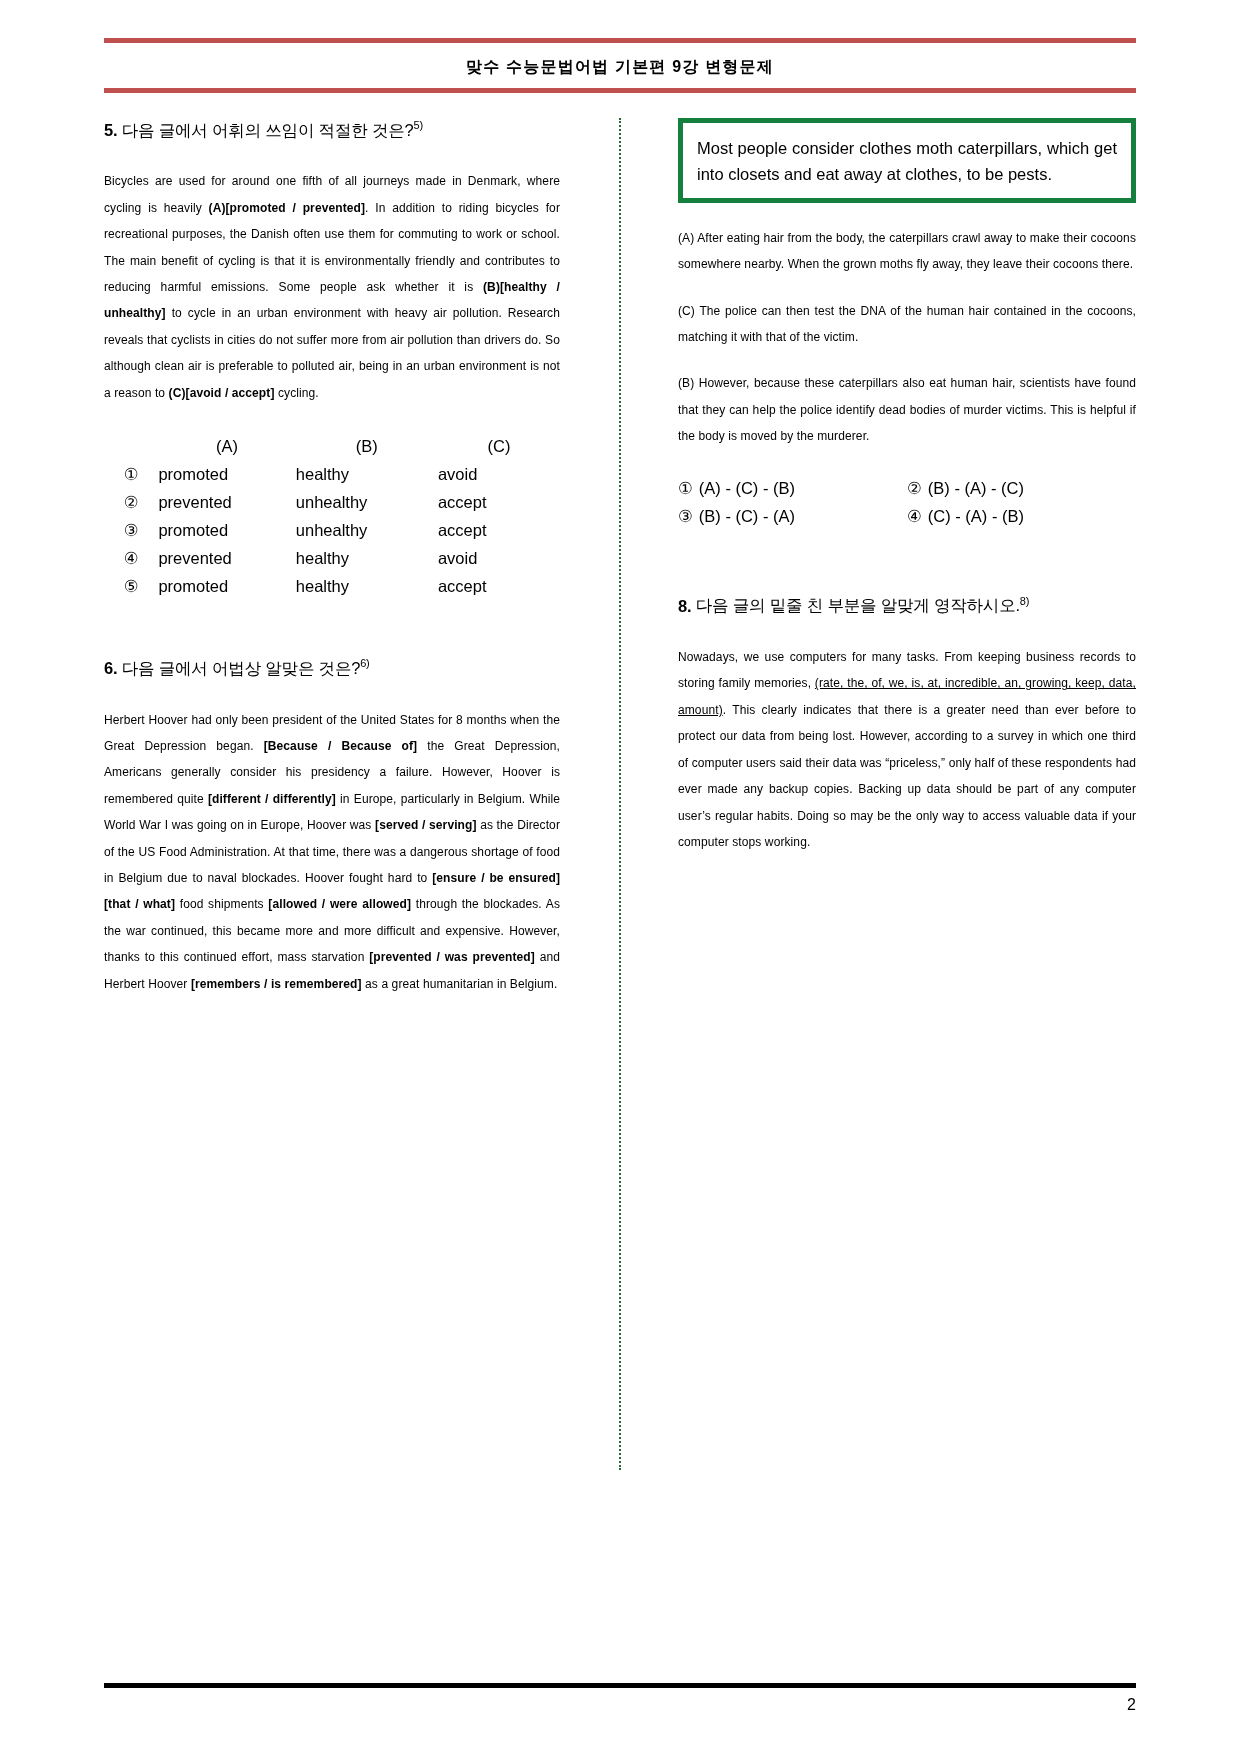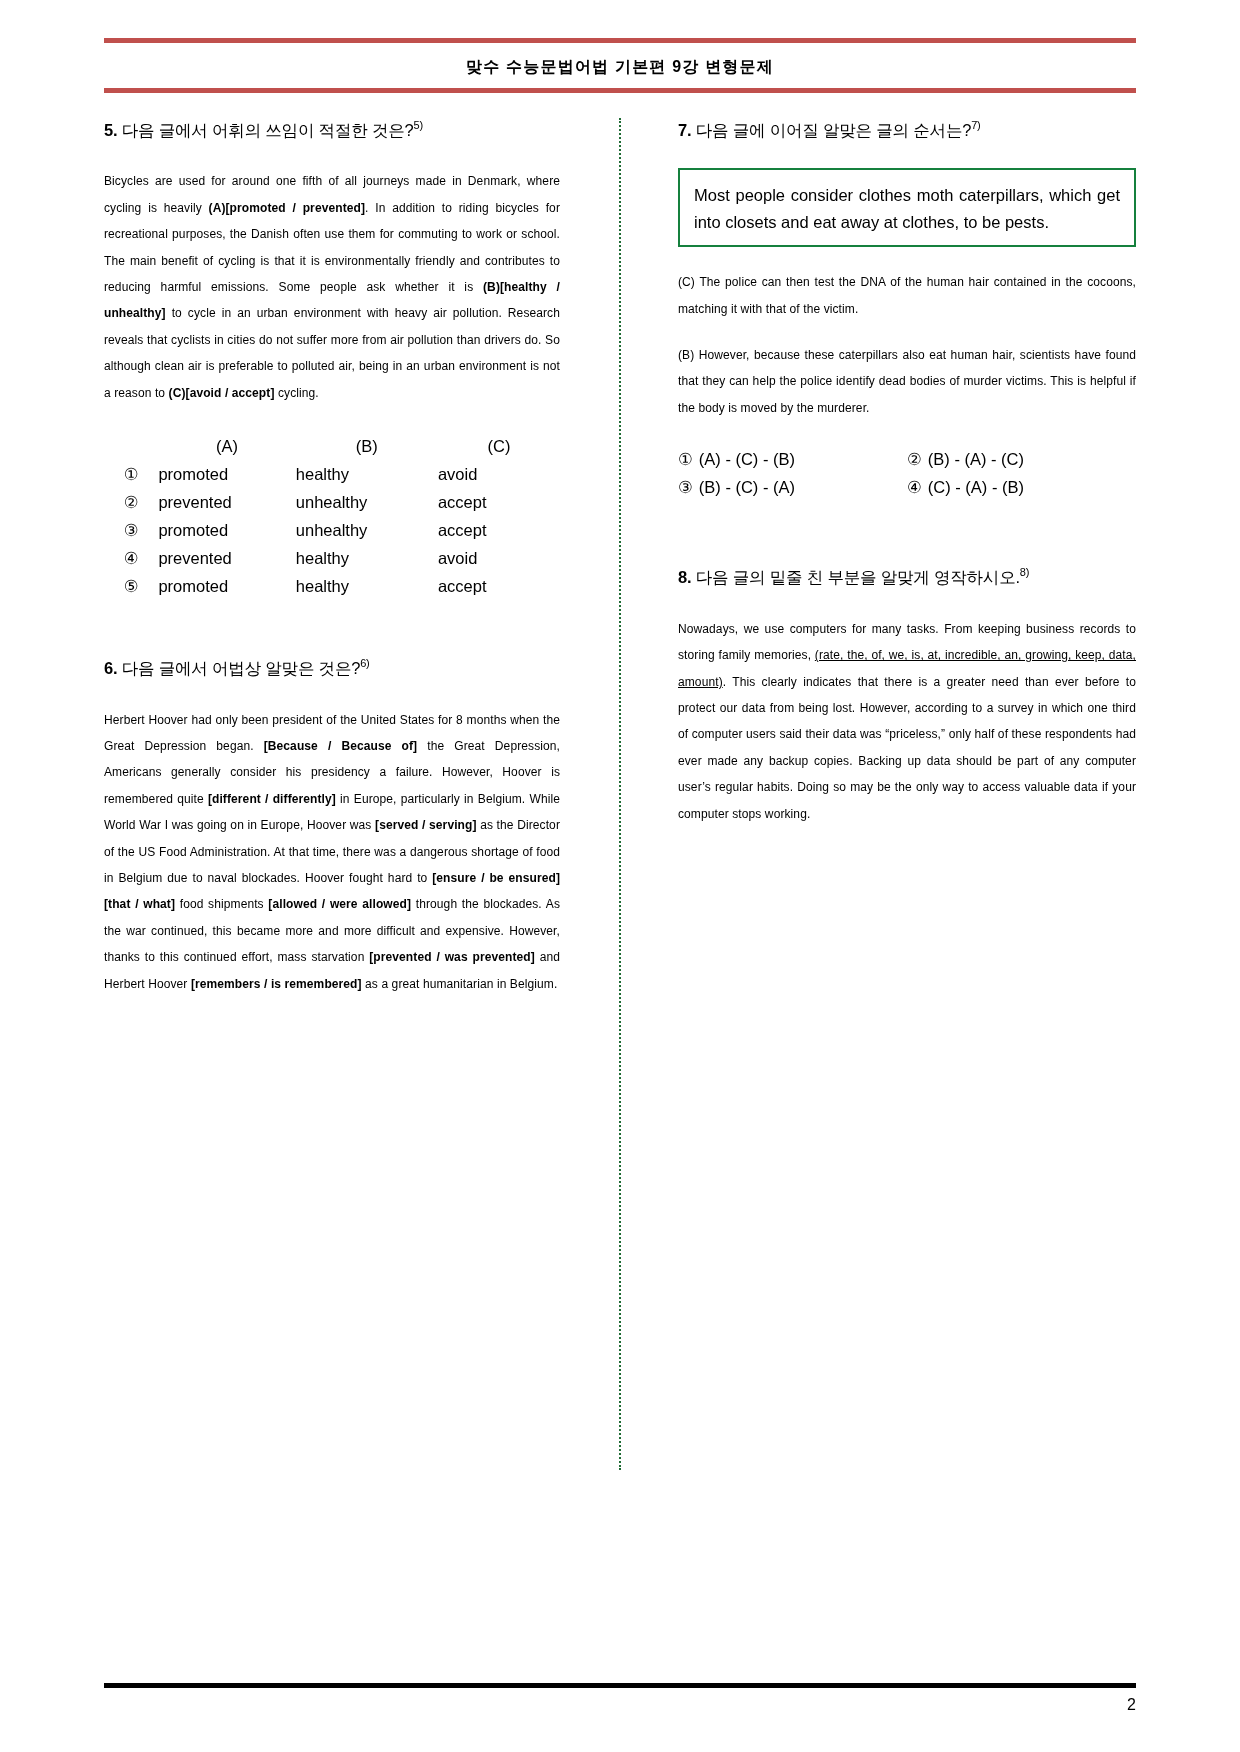--- a/index.html
+++ b/index.html
@@ -92,21 +92,21 @@
     text-align: justify;
     text-justify: inter-word;
     margin: 0 0 20px 0;
     letter-spacing: 0.1px;
   }
   .passage b { font-weight: bold; }
   .passage u { text-decoration: underline; }
 
   
   .boxed {
-    border: 2px solid #15803d;
+    border: 5px solid #15803d;
     padding: 12px 14px 10px 14px;
     font-size: 16.5px;
     line-height: 26.4px;
     text-align: justify;
     margin: 0 0 22px 0;
     box-sizing: border-box;
   }
 
   
   .choice-table {
@@ -251,27 +251,24 @@
 
     </div>
 
     <div class="divider">
       <div class="divider-line"></div>
     </div>
 
     <div class="col col-right">
 
       <div>
-        <div class="q-head">
-          <span class="q-num">7.</span>
-          <span class="q-text">다음 글에 이어질 알맞은 글의 순서는?</span><sup>7)</sup>
-        </div>
 
         <div class="boxed">Most people consider clothes moth caterpillars, which get into closets and eat away at clothes, to be pests.</div>
 
+        <div class="passage">(A) After eating hair from the body, the caterpillars crawl away to make their cocoons somewhere nearby. When the grown moths fly away, they leave their cocoons there.</div>
         <div class="passage">(C) The police can then test the DNA of the human hair contained in the cocoons, matching it with that of the victim.</div>
         <div class="passage">(B) However, because these caterpillars also eat human hair, scientists have found that they can help the police identify dead bodies of murder victims. This is helpful if the body is moved by the murderer.</div>
 
         <div class="order-choices">
           <div class="order-row">
             <div class="order-cell">
               <span class="marker">①</span><span>(A) - (C) - (B)</span>
             </div>
             <div class="order-cell">
               <span class="marker">②</span><span>(B) - (A) - (C)</span>

